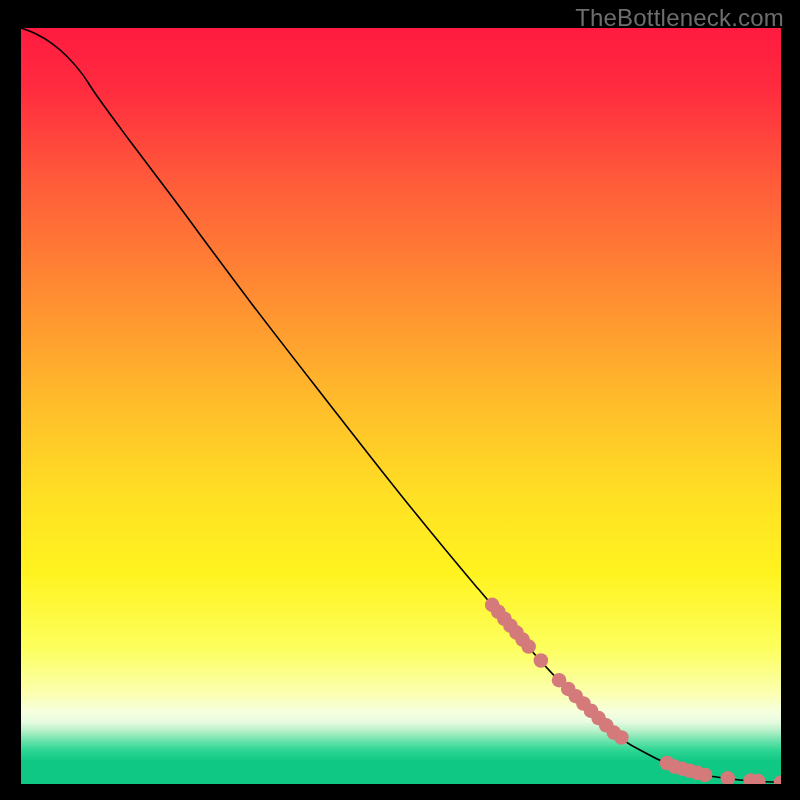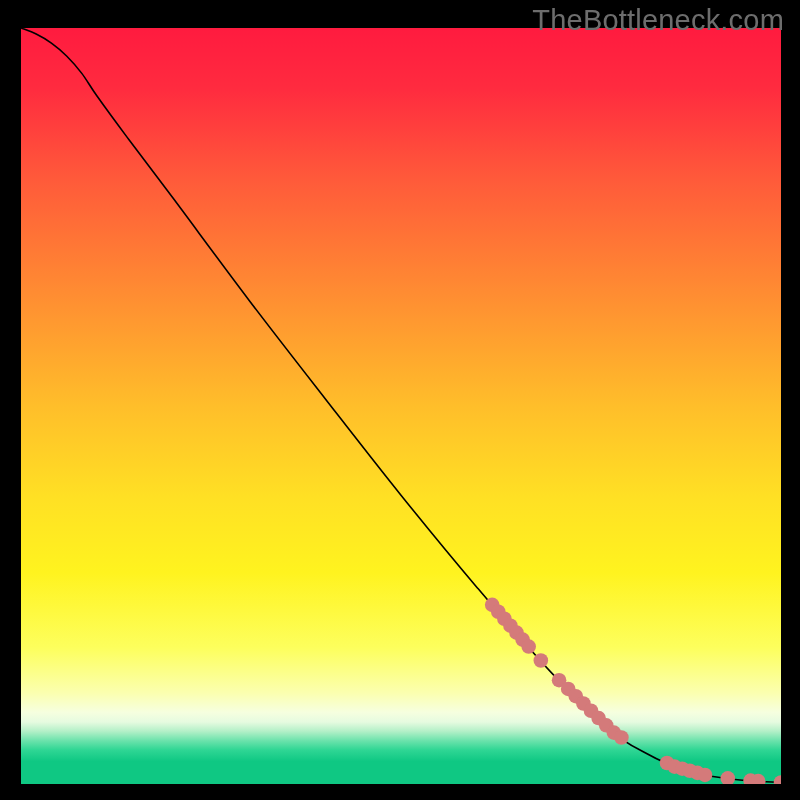--- a/index.html
+++ b/index.html
@@ -15,21 +15,21 @@
     position: relative;
     width: 800px;
     height: 800px;
     background: #000;
   }
   .watermark {
     position: absolute;
     top: 4px;
     right: 16px;
     color: #6d6d6d;
-    font-size: 29px;
+    font-size: 24px;
     font-weight: 400;
     letter-spacing: 0.2px;
     z-index: 10;
     text-align: center;
   }
   .plot {
     position: absolute;
     left: 21px;
     top: 28px;
     width: 760px;

